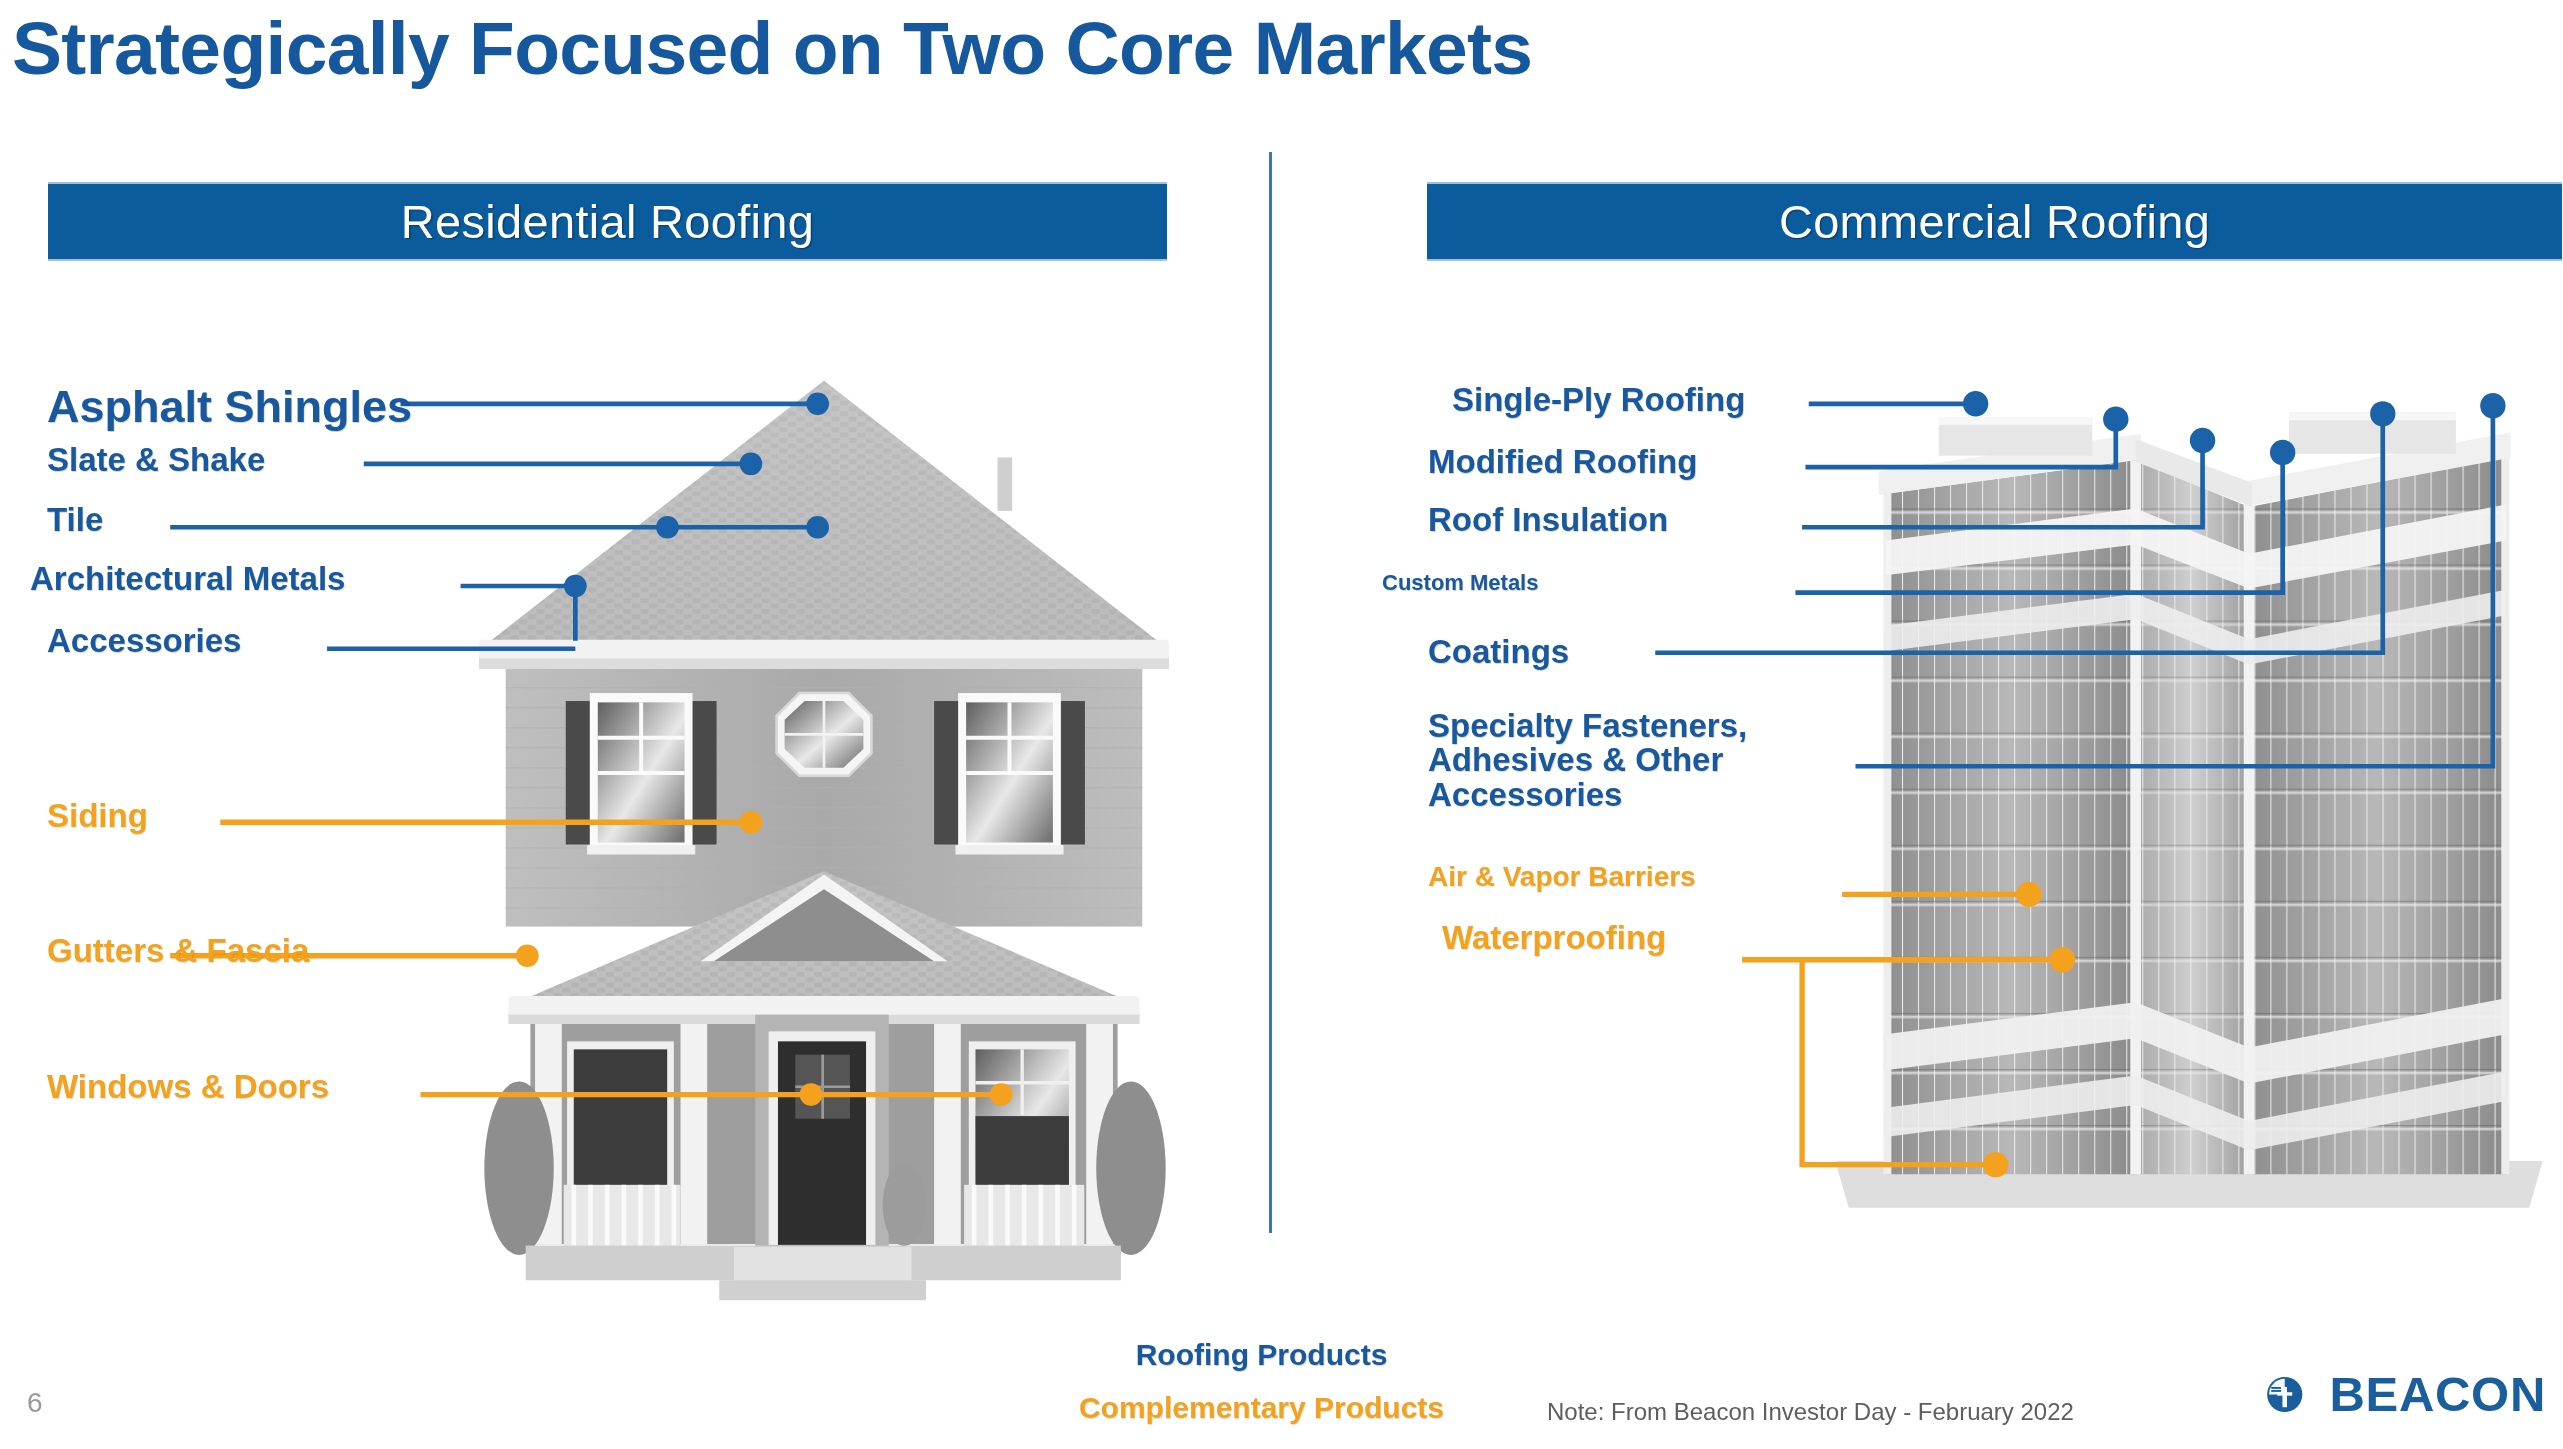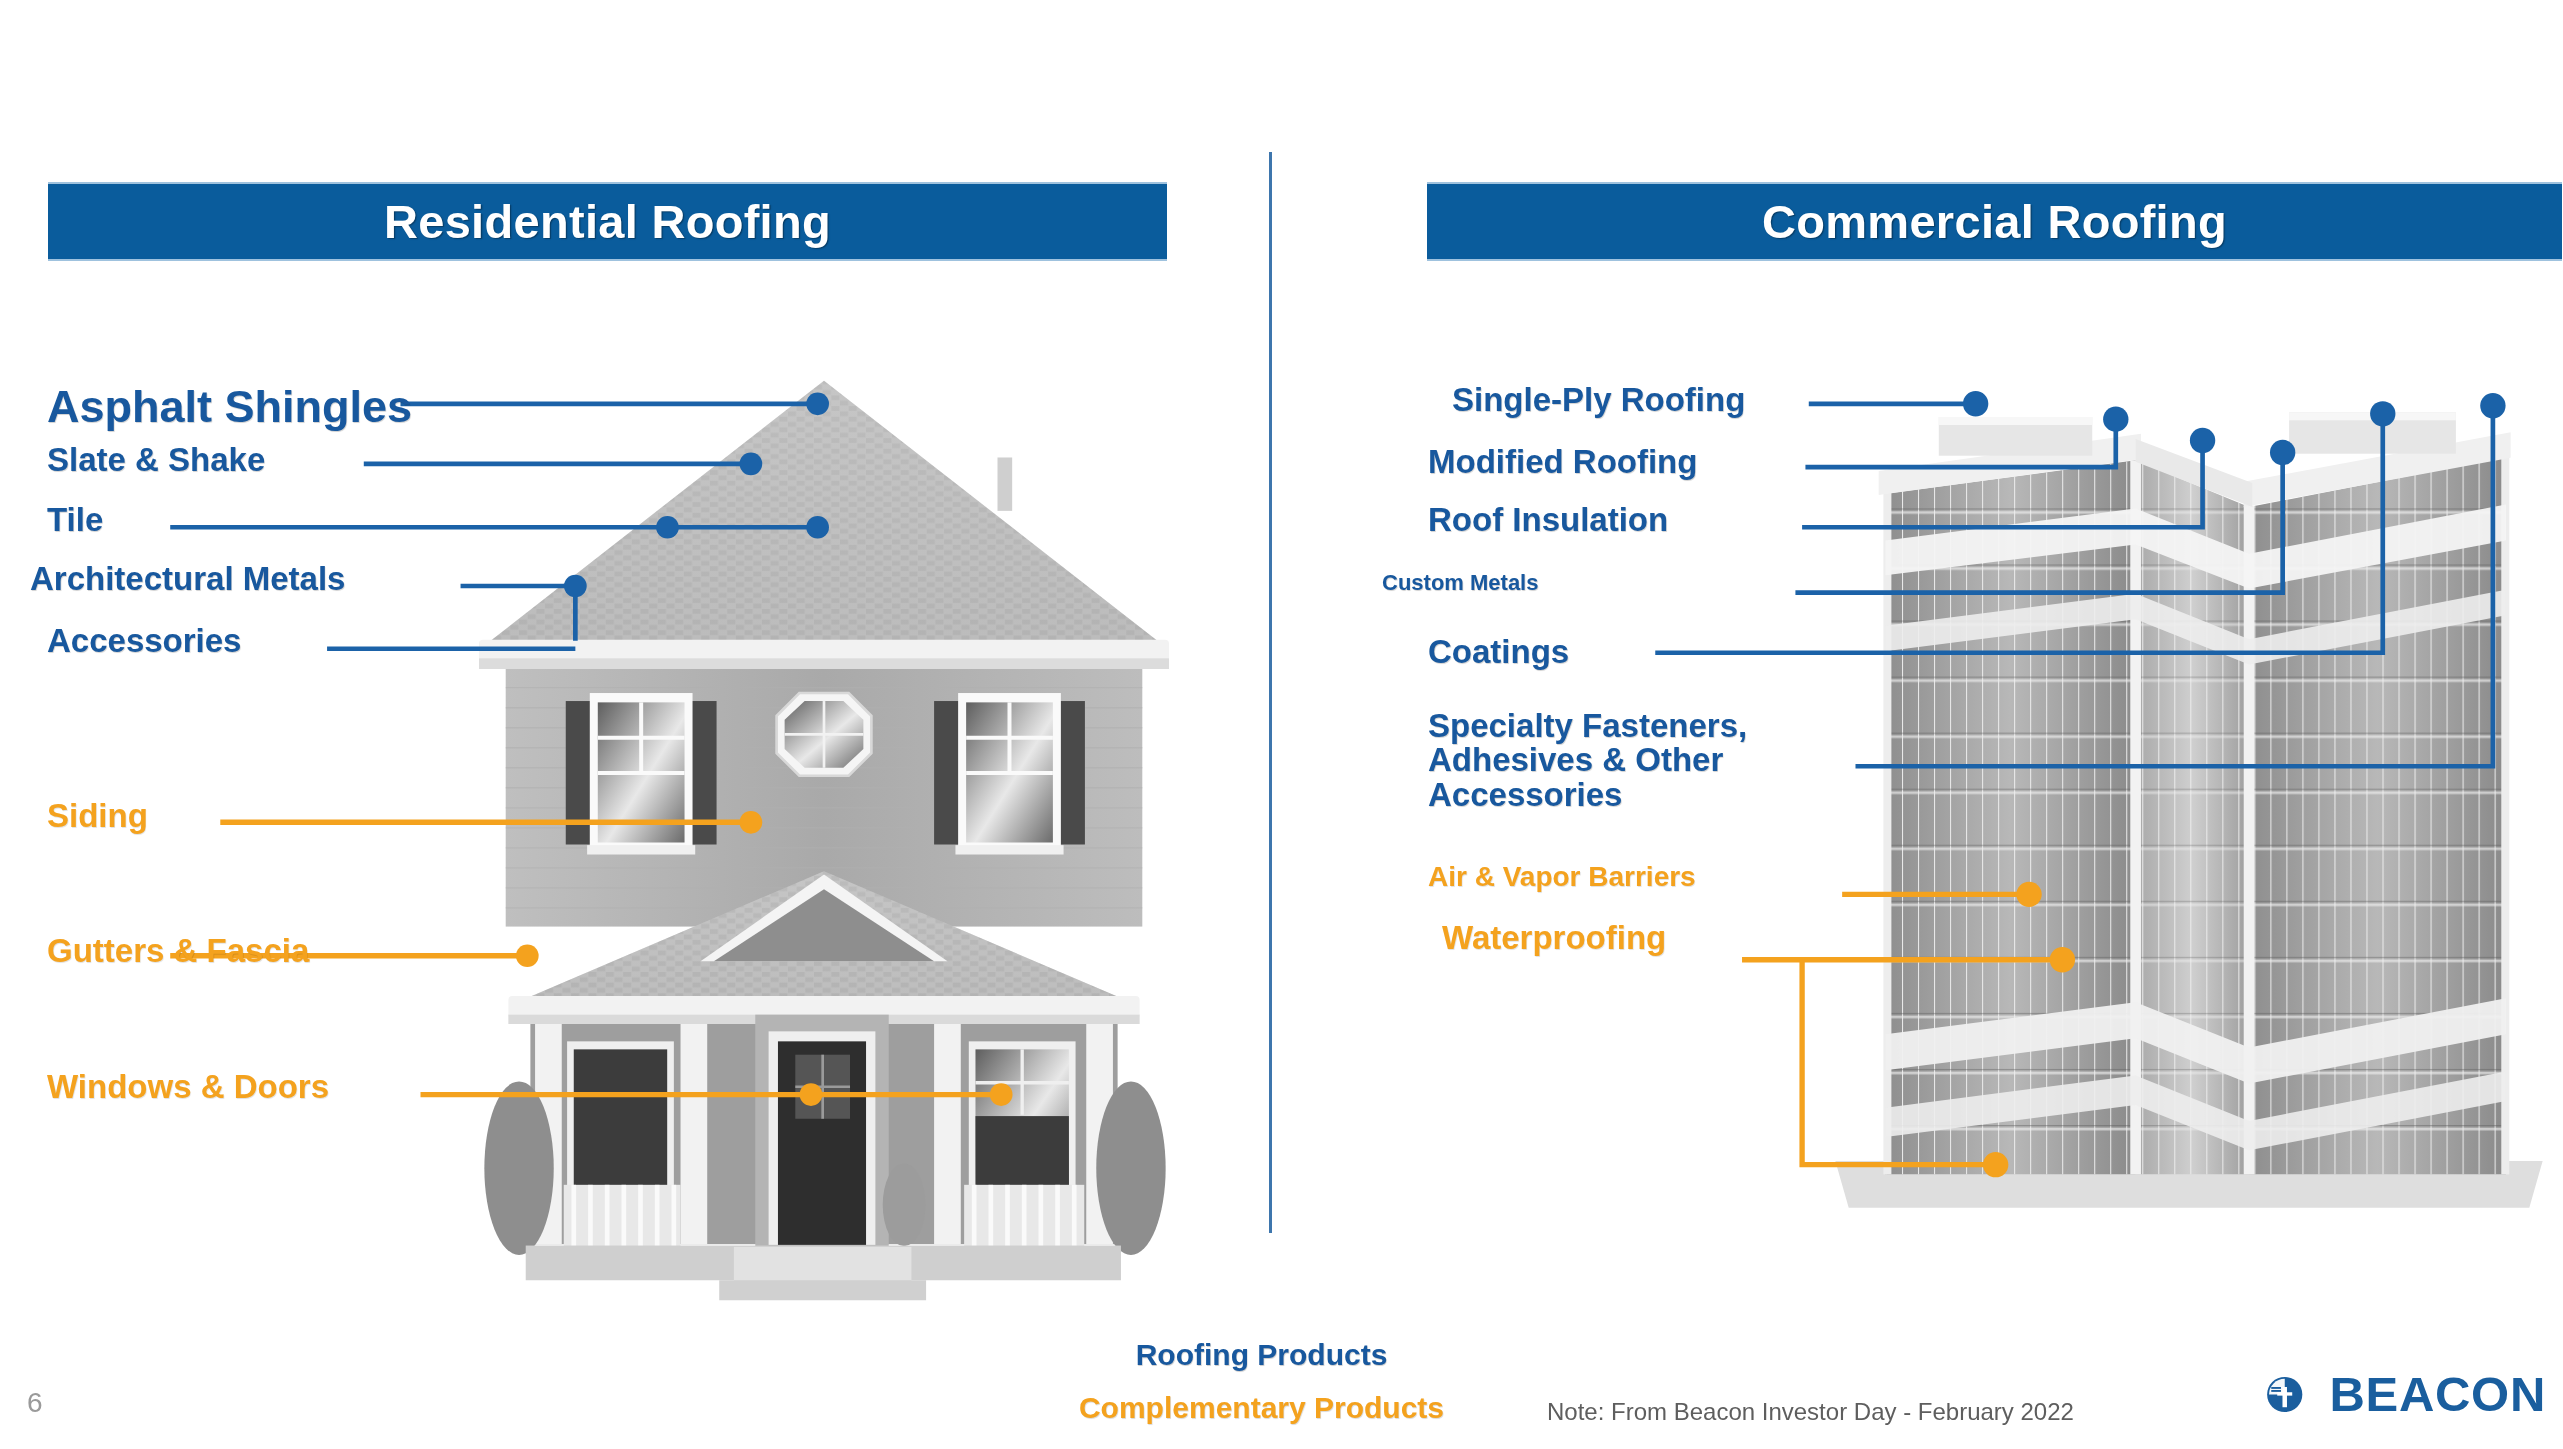--- a/index.html
+++ b/index.html
@@ -10,21 +10,21 @@
 
   
   .title{position:absolute;left:12px;top:9.3px;width:2136px;
          font-size:75px;font-weight:bold;color:#15589E;letter-spacing:-0.7px;
          line-height:1.06;white-space:nowrap;}
 
   
   .banner{position:absolute;height:75px;background:#0A5C9C;
           border-top:2px solid #9FC2DE;border-bottom:2px solid #9FC2DE;
           display:flex;align-items:center;justify-content:center;}
-  .banner span{font-size:47px;font-weight:bold;color:#ffffff;
+  .banner span{font-size:47px;font-weight:normal;color:#ffffff;
                text-shadow:1.3px 1.3px 1.3px rgba(0,0,0,.35);letter-spacing:0.3px;}
   #banner-res{left:48px;top:182px;width:1119px;}
   #banner-com{left:1427px;top:182px;width:1135px;}
 
   
   .divider{position:absolute;left:1269px;top:152px;width:2.7px;height:1081px;
            background:#3E76AD;}
 
   
   .lbl{position:absolute;font-weight:bold;white-space:pre;line-height:1.12;}
@@ -52,20 +52,21 @@
   
   .logo{position:absolute;left:2266px;top:1354px;width:280px;height:80px;
         display:flex;align-items:center;gap:26px;}
   .logo-text{font-size:49px;font-weight:bold;color:#1A5E9E;letter-spacing:0.7px;}
 </style>
 </head>
 <body>
 
 <div class="slide">
 
+  <div class="title">Strategically Focused on Two Core Markets</div>
 
   <div class="banner" id="banner-res">
     <span>Residential Roofing</span>
   </div>
   <div class="banner" id="banner-com">
     <span>Commercial Roofing</span>
   </div>
 
   <div class="divider"></div>
 

